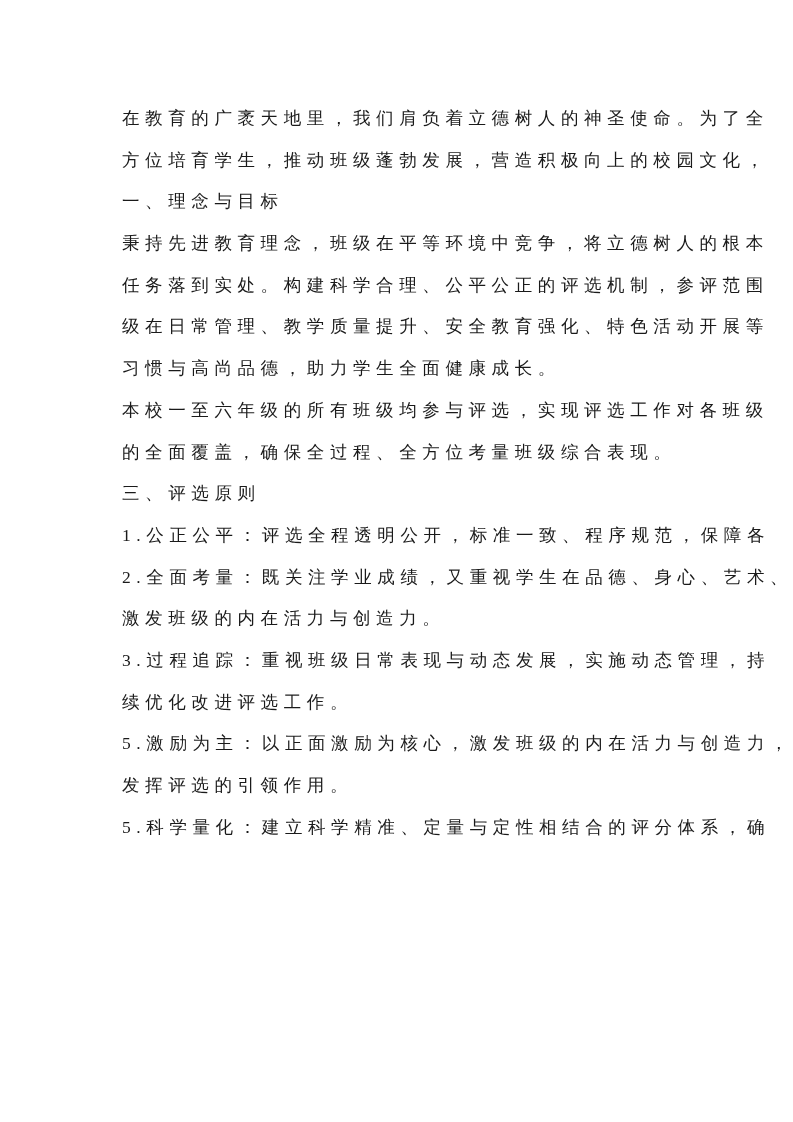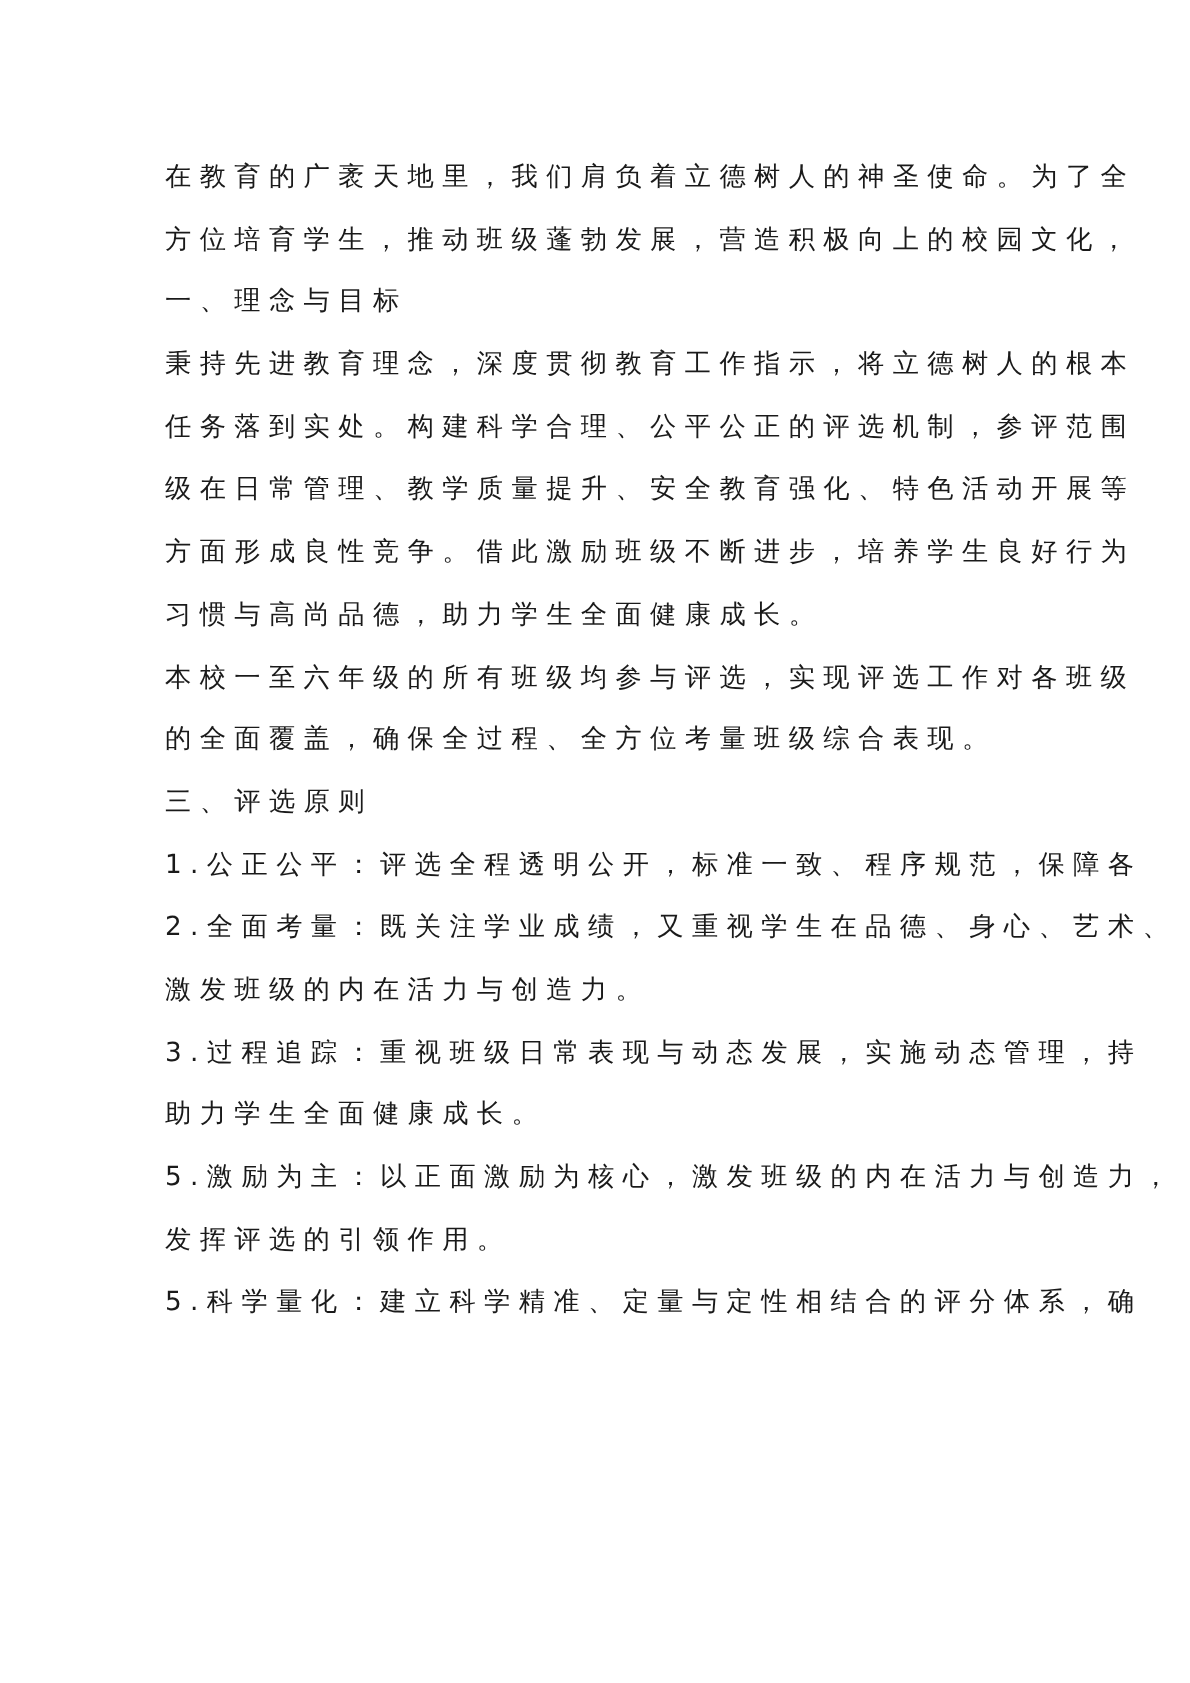--- a/index.html
+++ b/index.html
@@ -10,23 +10,24 @@
   body {
     width: 793px;
     height: 1122px;
     position: relative;
     overflow: hidden;
     font-family: "DejaVu Sans", "Liberation Sans", sans-serif;
     color: #1a1a1a;
   }
   .page {
     position: absolute;
-    left: 110px;
+    left: 122px;
     top: 98px;
     width: 552px;
+    font-family: Liberation Serif, serif;
   }
   .line {
     height: 41.7px;
     line-height: 41.7px;
     font-size: 17.5px;
     letter-spacing: 5.6px;
     white-space: nowrap;
     text-align: justify;
     text-align-last: justify;
     overflow: visible;
@@ -39,45 +40,44 @@
 <body>
 
 <div class="page">
   <div>
     <div class="line">在教育的广袤天地里，我们肩负着立德树人的神圣使命。为了全</div>
     <div class="line">方位培育学生，推动班级蓬勃发展，营造积极向上的校园文化，</div>
   </div>
 
   <div>
     <div class="line last">一、理念与目标</div>
-    <div class="line">秉持先进教育理念，深度贯彻教育工作指示，将立德树人的根本</div>
+    <div class="line">秉持先进教育理念，班级在平等环境中竞争，将立德树人的根本</div>
     <div class="line">任务落到实处。构建科学合理、公平公正的评选机制，参评范围</div>
     <div class="line">级在日常管理、教学质量提升、安全教育强化、特色活动开展等</div>
-    <div class="line">方面形成良性竞争。借此激励班级不断进步，培养学生良好行为</div>
     <div class="line last">习惯与高尚品德，助力学生全面健康成长。</div>
   </div>
 
   <div>
     <div class="line">本校一至六年级的所有班级均参与评选，实现评选工作对各班级</div>
     <div class="line last">的全面覆盖，确保全过程、全方位考量班级综合表现。</div>
   </div>
 
   <div>
     <div class="line last">三、评选原则</div>
 
     <div>
       <div class="line">1.公正公平：评选全程透明公开，标准一致、程序规范，保障各</div>
     </div>
     <div>
       <div class="line">2.全面考量：既关注学业成绩，又重视学生在品德、身心、艺术、</div>
       <div class="line last">激发班级的内在活力与创造力。</div>
     </div>
     <div>
       <div class="line">3.过程追踪：重视班级日常表现与动态发展，实施动态管理，持</div>
-      <div class="line last">助力学生全面健康成长。</div>
+      <div class="line last">续优化改进评选工作。</div>
     </div>
     <div>
       <div class="line">5.激励为主：以正面激励为核心，激发班级的内在活力与创造力，</div>
       <div class="line last">发挥评选的引领作用。</div>
     </div>
     <div>
       <div class="line">5.科学量化：建立科学精准、定量与定性相结合的评分体系，确</div>
     </div>
   </div>
 </div>

